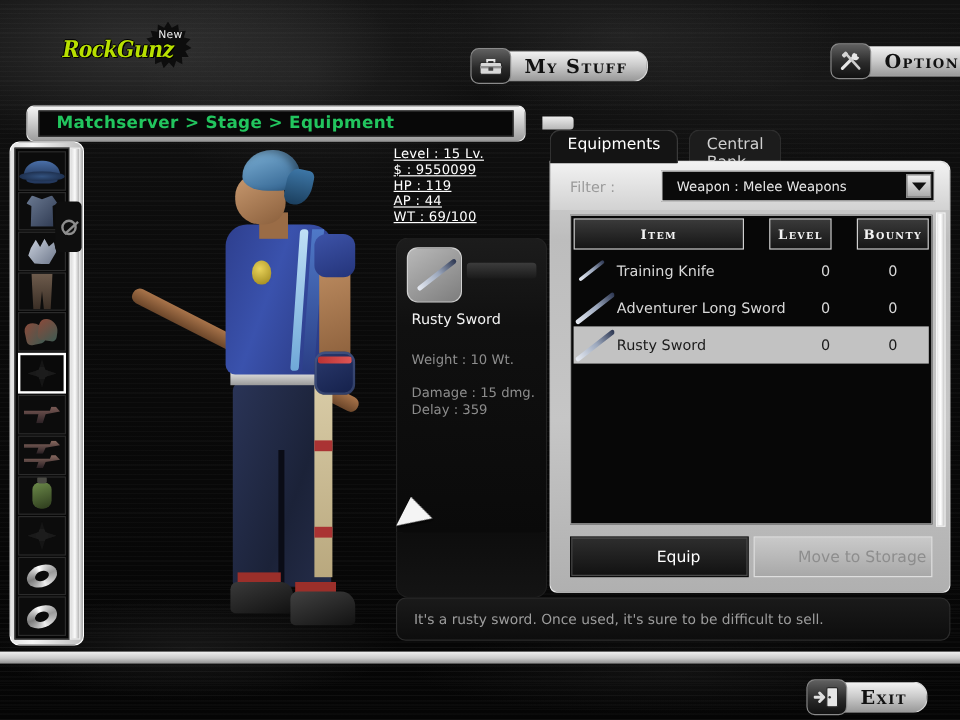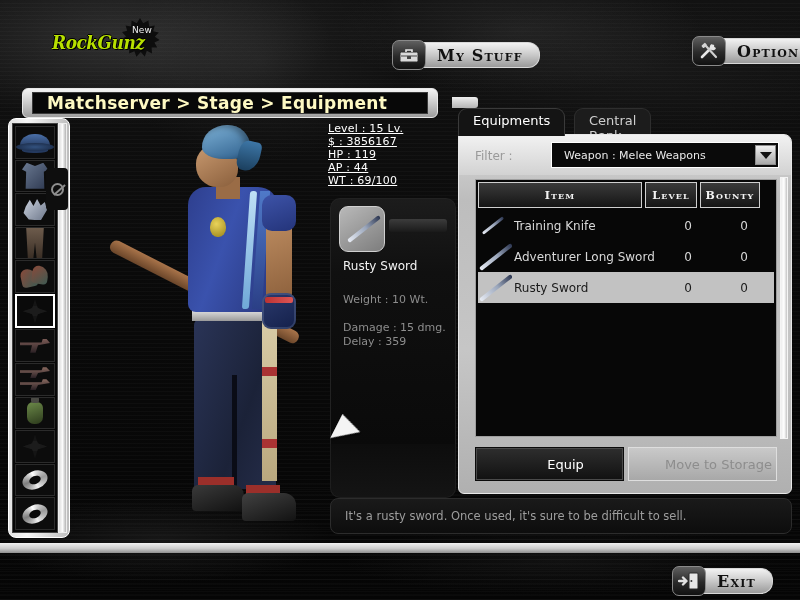--- a/index.html
+++ b/index.html
@@ -81,21 +81,21 @@
     position: absolute; inset: 0; border-radius: 6px;
     background: linear-gradient(180deg,#f4f4f4,#cfcfcf 45%,#9d9d9d);
     border: 1px solid #e8e8e8;
   }
   .bc-inner {
     position: absolute; left: 10px; top: 4px; right: 10px; bottom: 4px;
     background: #080808; border: 1px solid #3a3a3a;
     display: flex; align-items: center; padding-left: 14px;
   }
   .bc-text {
-    color: #fef9c3; font-size: 17px; font-weight: bold;
+    color: #22c55e; font-size: 14px; font-weight: bold;
     font-family: "DejaVu Sans", sans-serif; letter-spacing: .3px;
   }
   .bc-tail {
     position: absolute; left: 430px; top: 9px; width: 26px; height: 11px;
     background: linear-gradient(180deg,#ededed,#b5b5b5);
     border-radius: 0 3px 3px 0;
   }
 
   
   #slot-column { position: absolute; left: 8px; top: 118px; width: 62px; height: 420px; }
@@ -318,21 +318,21 @@
   }
   #filter-select .arrow i {
     width:0;height:0;border-left:6px solid transparent;border-right:6px solid transparent;
     border-top:7px solid #111;
   }
 
   .list-frame {
     position: absolute; left: 16px; top: 44px; width: 302px; height: 258px;
     background: #070707; border: 1px solid #9e9e9e;
   }
-  .col-head { position: absolute; left: 2px; top: 2px; right: 16px; height: 26px; display: flex; gap: 3px; }
+  .col-head { position: absolute; left: 2px; top: 2px; right: 2px; height: 26px; display: flex; gap: 21px; }
   .col-head div {
     background: linear-gradient(180deg,#3a3a3a,#151515);
     border: 1px solid #cfcfcf; color: #f3f3f3;
     display: flex; align-items: center; justify-content: center;
     font-family: "DejaVu Serif", serif; font-size: 11px;
     font-variant: small-caps; font-weight: bold; letter-spacing: 1.1px;
   }
   .ch-item { flex: 1; } .ch-level { width: 52px; } .ch-bounty { width: 60px; }
 
   .rows { position: absolute; left: 2px; top: 30px; right: 2px; bottom: 2px; }
@@ -479,21 +479,21 @@
     <div class="ch ch-arm"></div>
     <div class="ch ch-sleeve"></div>
     <div class="ch ch-glove"></div>
     <div class="ch ch-neck"></div>
     <div class="ch ch-face"></div>
     <div class="ch ch-bandana"></div>
   </div>
 
   <div id="stats">
     <div>Level : 15 Lv.</div>
-    <div>$ : 3856167</div>
+    <div>$ : 9550099</div>
     <div>HP : 119</div>
     <div>AP : 44</div>
     <div>WT : 69/100</div>
   </div>
 
   <div id="item-detail">
     <div class="thumb">
       <div class="blade"></div>
     </div>
     <div class="bar"></div>

